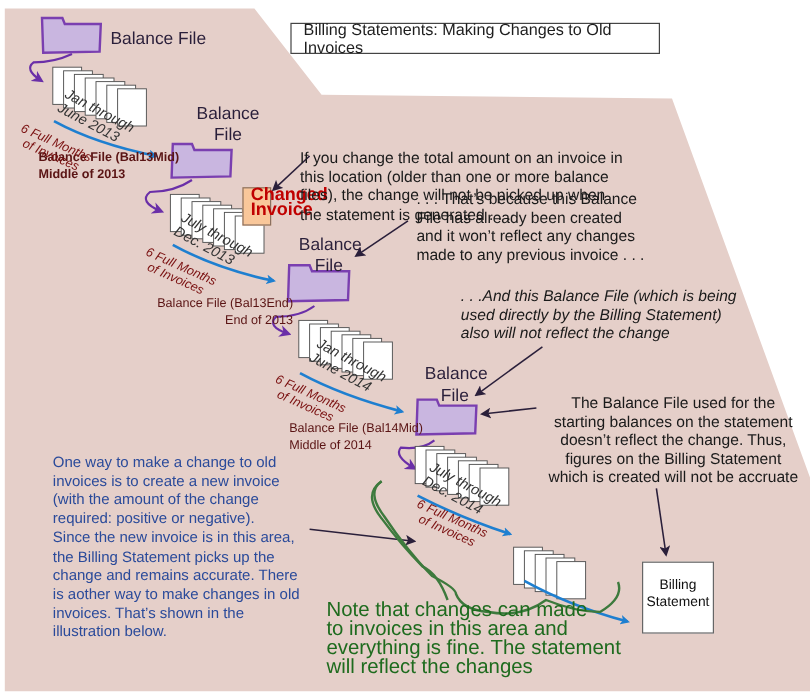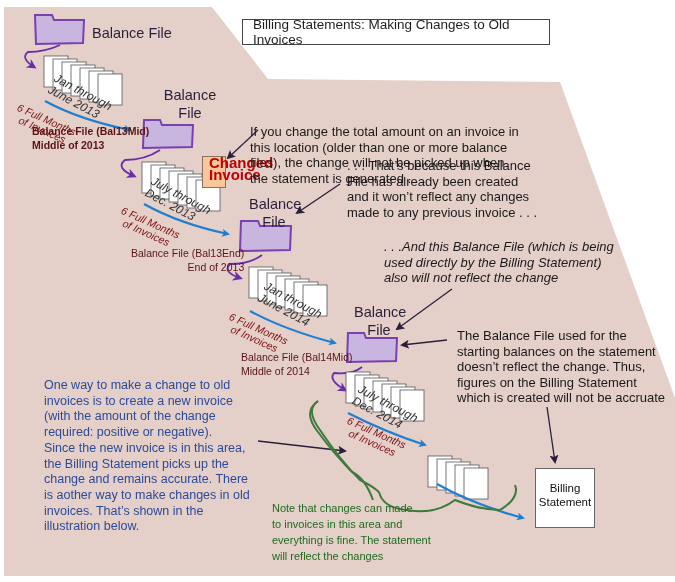--- a/index.html
+++ b/index.html
@@ -5,21 +5,21 @@
     html, body { margin:0; padding:0; background:#ffffff; }
     body { width:675px; height:582px; position:relative; overflow:hidden; font-family:"Liberation Sans", sans-serif; }
     #canvas { position:absolute; left:0; top:0; width:675px; height:582px; }
     .txt { position:absolute; font-family:"Liberation Sans", sans-serif; white-space:pre-line; margin:0; }
     .title-box { position:absolute; left:242px; top:19px; width:308px; height:26px; border:1.5px solid #444; background:#fff; font-size:13.5px; color:#1e1e1e; display:flex; align-items:center; padding-left:10px; box-sizing:border-box; }
     .bf-label { font-size:14.5px; color:#2a1f3a; text-align:center; line-height:18px; }
     .maroon { color:#5a1414; font-size:10.5px; line-height:14px; }
     .months { color:#7a1010; font-size:10.5px; font-style:italic; line-height:11px; text-align:center; }
     .note { font-size:13px; line-height:15.5px; color:#1a1a1a; }
     .blue-note { color:#2a4a9a; font-size:12.5px; line-height:15.7px; }
-    .green-note { color:#1e6b1e; font-size:11px; line-height:16px; }
+    .green-note { color:#1e6b1e; font-size:17px; line-height:16px; }
     .changed { position:absolute; left:202px; top:156px; width:22px; height:30px; background:#f9c79a; border:1px solid #8a7060; }
     .changed-label { color:#c00000; font-weight:bold; font-size:15px; line-height:12px; }
     .page-label { font-style:italic; color:#333; font-size:12px; line-height:13px; }
     .billing { position:absolute; left:535px; top:468px; width:60px; height:60px; background:#fff; border:1px solid #666; font-size:11.5px; color:#111; text-align:center; line-height:14px; padding-top:12px; box-sizing:border-box; }
   </style>
 </head>
 <body>
 
 <svg id="canvas" width="675" height="582" viewBox="0 0 675 582">
   <defs>
@@ -163,21 +163,21 @@
 this location (older than one or more balance
 files), the change will not be picked up when
 the statement is generated . . .</div>
 <div class="txt note" style="left:347px;top:158px;">. . . That’s because this Balance
 File has already been created
 and it won’t reflect any changes
 made to any previous invoice . . .</div>
 <div class="txt note" style="left:384px;top:239px;font-style:italic;">. . .And this Balance File (which is being
 used directly by the Billing Statement)
 also will not reflect the change</div>
-<div class="txt note" style="left:457px;top:328px;">The Balance File used for the
+<div class="txt note" style="left:457px;top:328px;text-align:center;">The Balance File used for the
 starting balances on the statement
 doesn’t reflect the change.  Thus,
 figures on the Billing Statement
 which is created will not be accruate</div>
 <div class="txt blue-note" style="left:44px;top:378px;">One way to make a change to old
 invoices is to create a new invoice
 (with the amount of the change
 required: positive or negative).
 Since the new invoice is in this area,
 the Billing Statement picks up the

